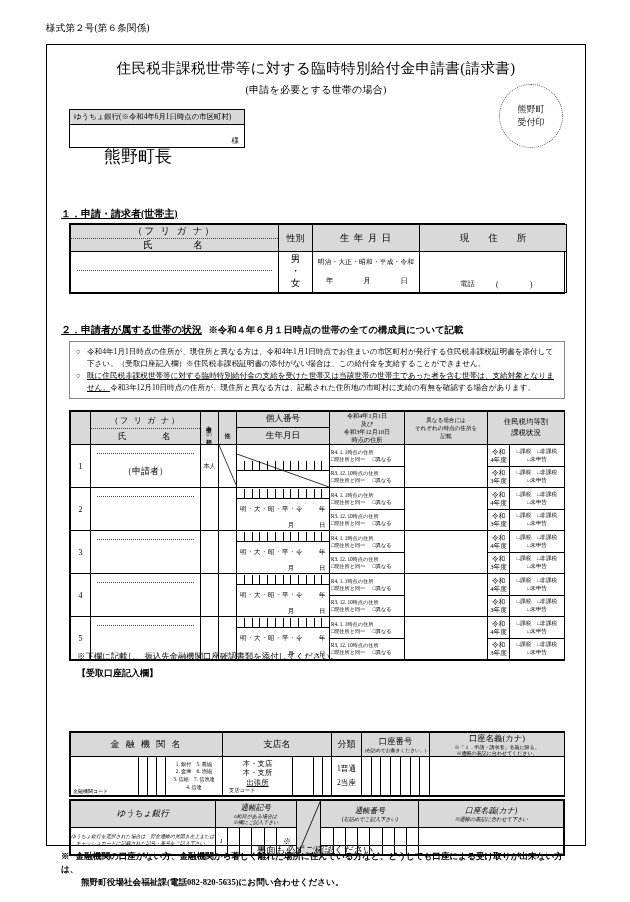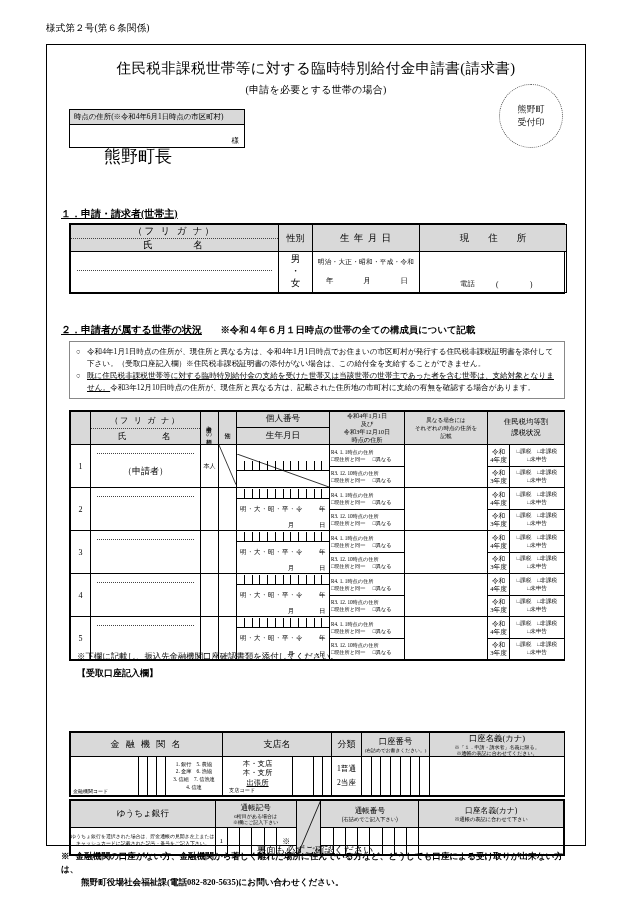--- a/index.html
+++ b/index.html
@@ -295,21 +295,21 @@
   .acct-boxes i:last-child { border-right: none; }
 
   .tbl4 {
     position: absolute;
     left: 22px;
     top: 754px;
     width: 496px;
     border: 1.3px solid #000;
     box-sizing: border-box;
   }
-  .tbl4 table { width: 100%; }
+  .tbl4 table { width: 100%; font-style: italic; }
   .yucho-note { font-size: 4.9px; line-height: 1.4; text-align: left; padding: 1px 2px; }
 
   .foot-note {
     position: absolute;
     left: 14px;
     width: 516px;
     font-size: 8.6px;
     font-weight: bold;
     line-height: 1.5;
   }
@@ -334,21 +334,21 @@
 
     <div class="title-main">住民税非課税世帯等に対する臨時特別給付金申請書(請求書)</div>
     <div class="title-sub">(申請を必要とする世帯の場合)</div>
 
     <div class="stamp">
       <span>熊野町</span>
       <span>受付印</span>
     </div>
 
     <div class="muni-box">
-      <div class="muni-head">時点の住所(※令和4年6月1日時点の市区町村)</div>
+      <div class="muni-head">ゆうちょ銀行(※令和4年6月1日時点の市区町村)</div>
       <div class="muni-body">
         <span class="muni-name">熊野町長</span>
         <span class="muni-sama">様</span>
       </div>
     </div>
 
 
     <div class="sec-head" style="top:162px">
       <span class="ul">１．申請・請求者(世帯主)</span>
     </div>
@@ -397,21 +397,21 @@
             <div class="addr-tel" style="position:absolute;left:76px;bottom:3px">(</div>
             <div class="addr-tel" style="position:absolute;left:110px;bottom:3px">)</div>
           </td>
         </tr>
       </tbody>
         </table>
     </div>
 
     <div class="sec-head" style="top:278px">
       <span class="ul">２．申請者が属する世帯の状況</span>
-      <span class="sec-note" style="margin-left:16px">※令和４年６月１日時点の世帯の全ての構成員について記載</span>
+      <span class="sec-note" style="margin-left:4px">※令和４年６月１日時点の世帯の全ての構成員について記載</span>
     </div>
 
     <div class="notice">
       <p>
         <span class="mk">○</span>
         <span>令和4年1月1日時点の住所が、現住所と異なる方は、令和4年1月1日時点でお住まいの市区町村が発行する住民税非課税証明書を添付して下さい。（受取口座記入欄）※住民税非課税証明書の添付がない場合は、この給付金を支給することができません。</span>
       </p>
       <p>
         <span class="mk">○</span>
         <u>既に住民税非課税世帯等に対する臨時特別給付金の支給を受けた世帯又は当該世帯の世帯主であった者を含む世帯は、支給対象となりません。</u><span>令和3年12月10日時点の住所が、現住所と異なる方は、記載された住所地の市町村に支給の有無を確認する場合があります。</span>

